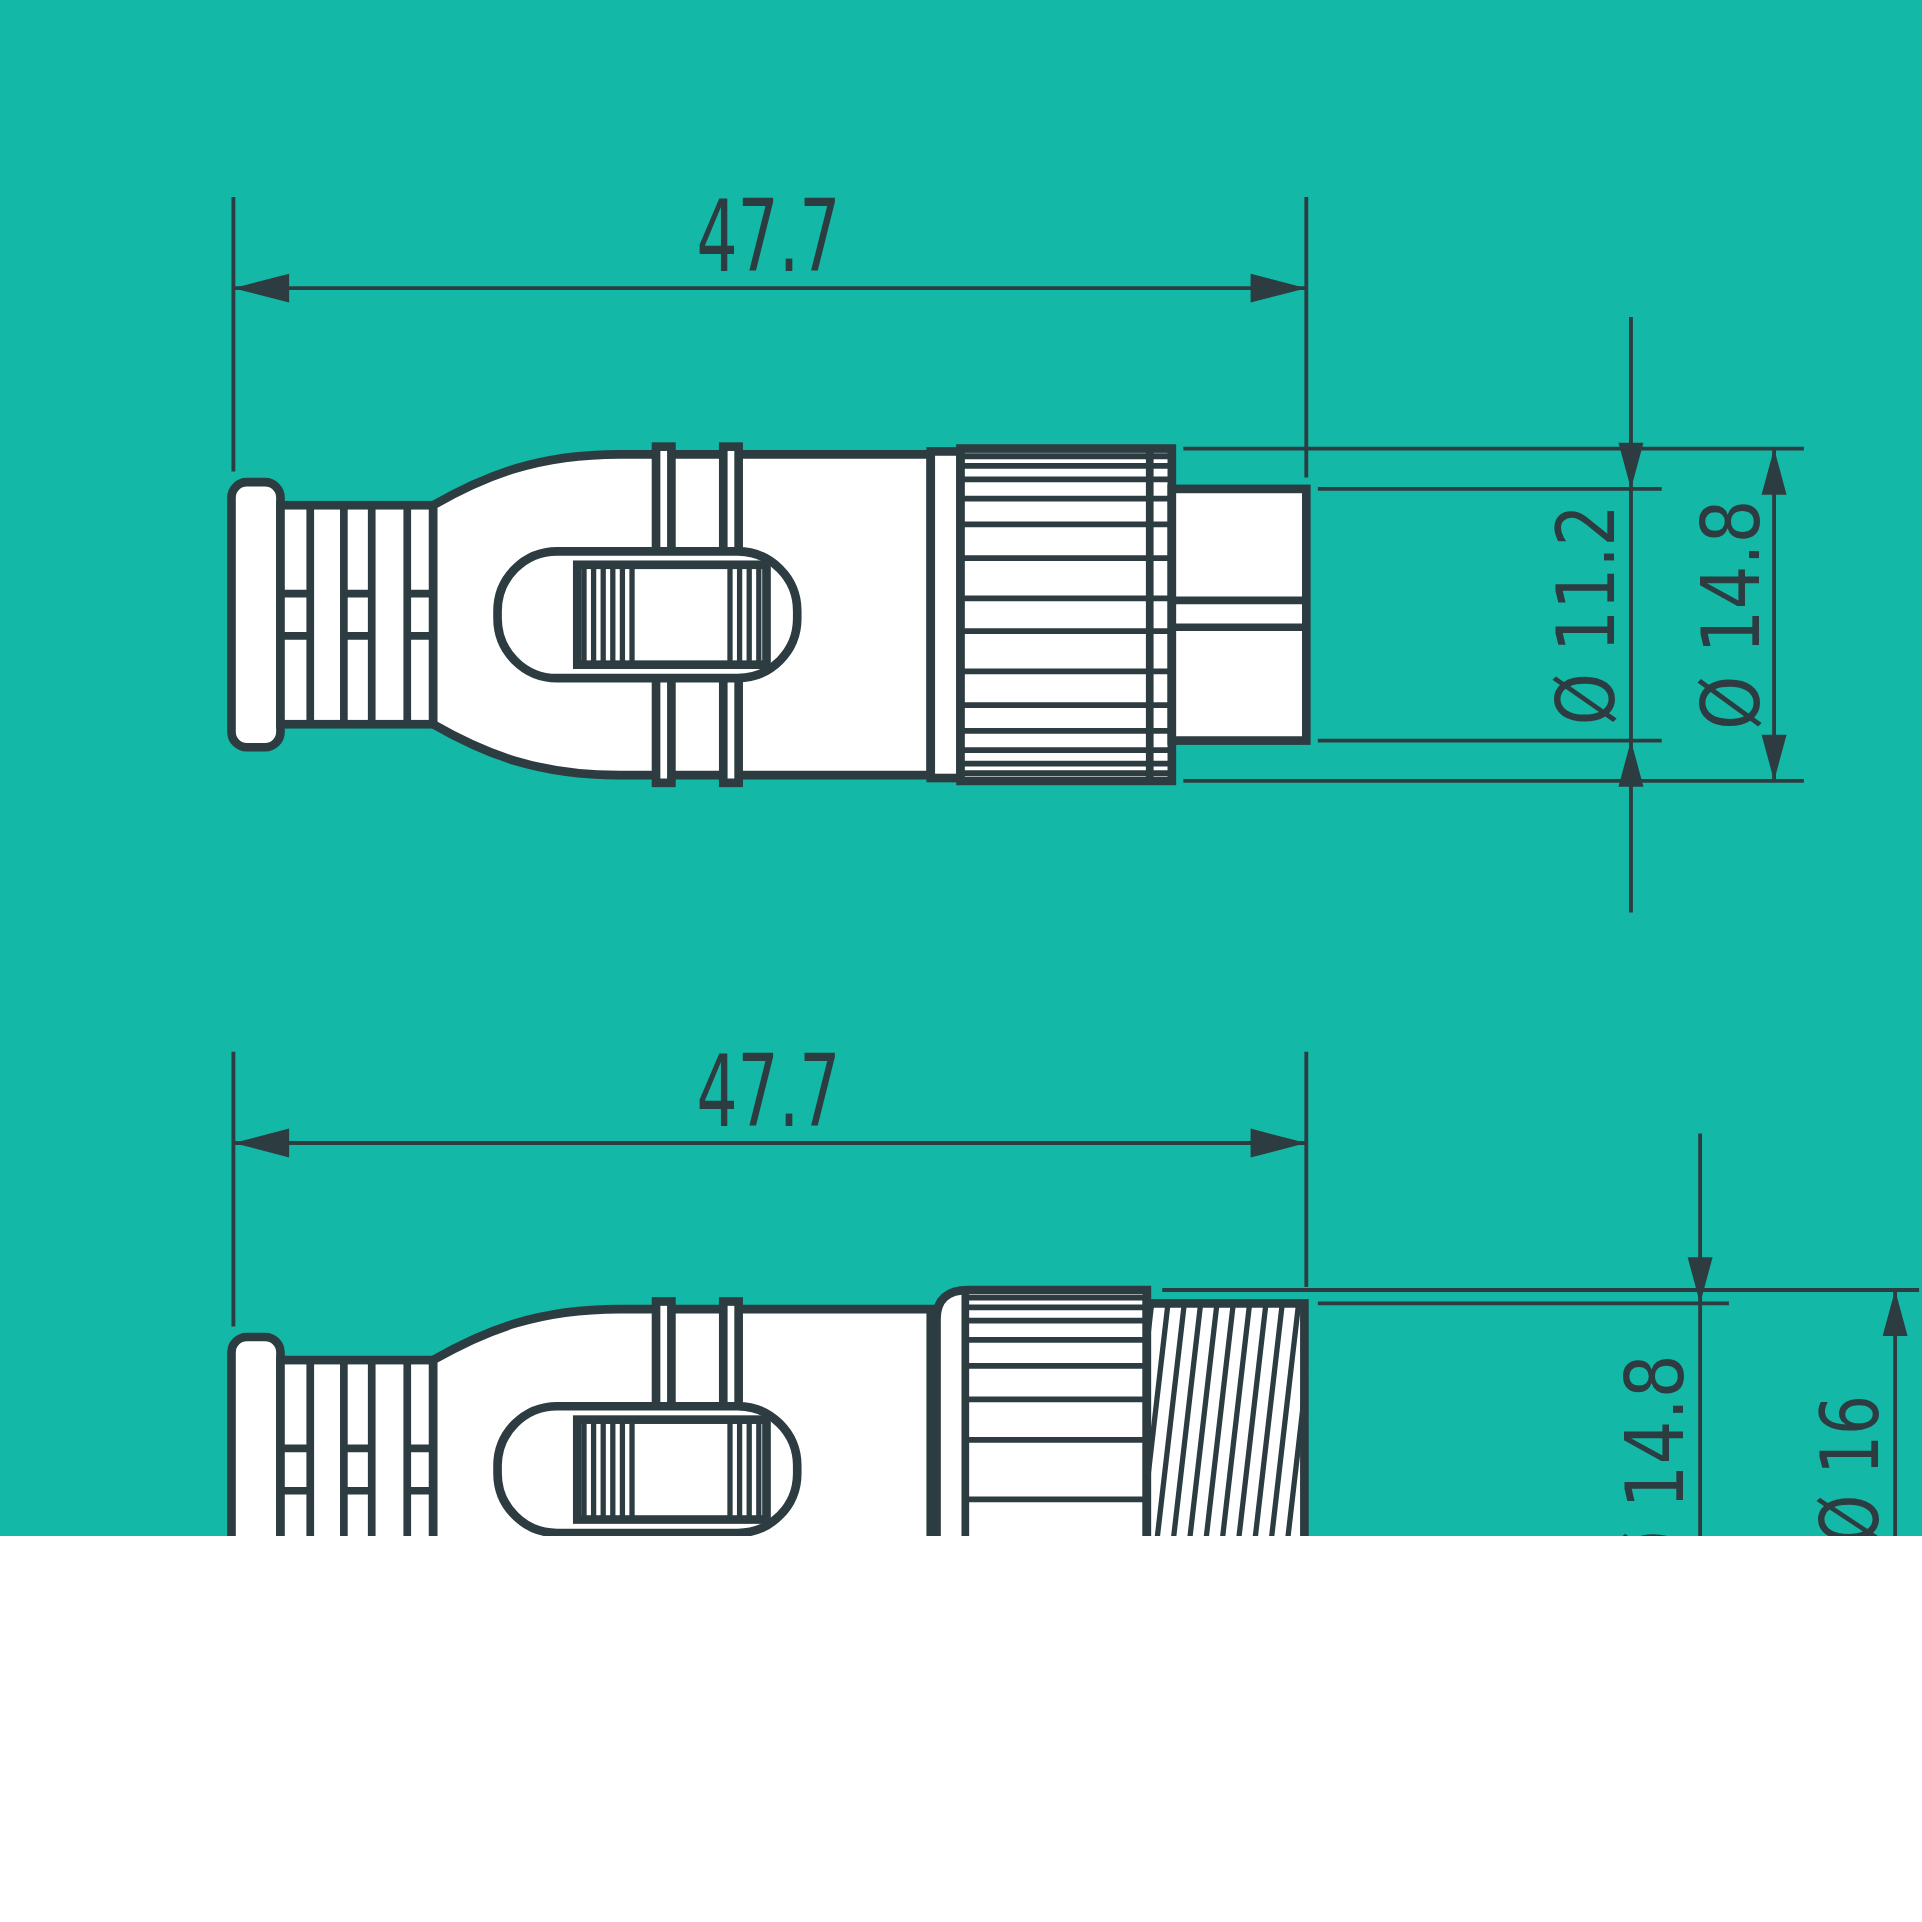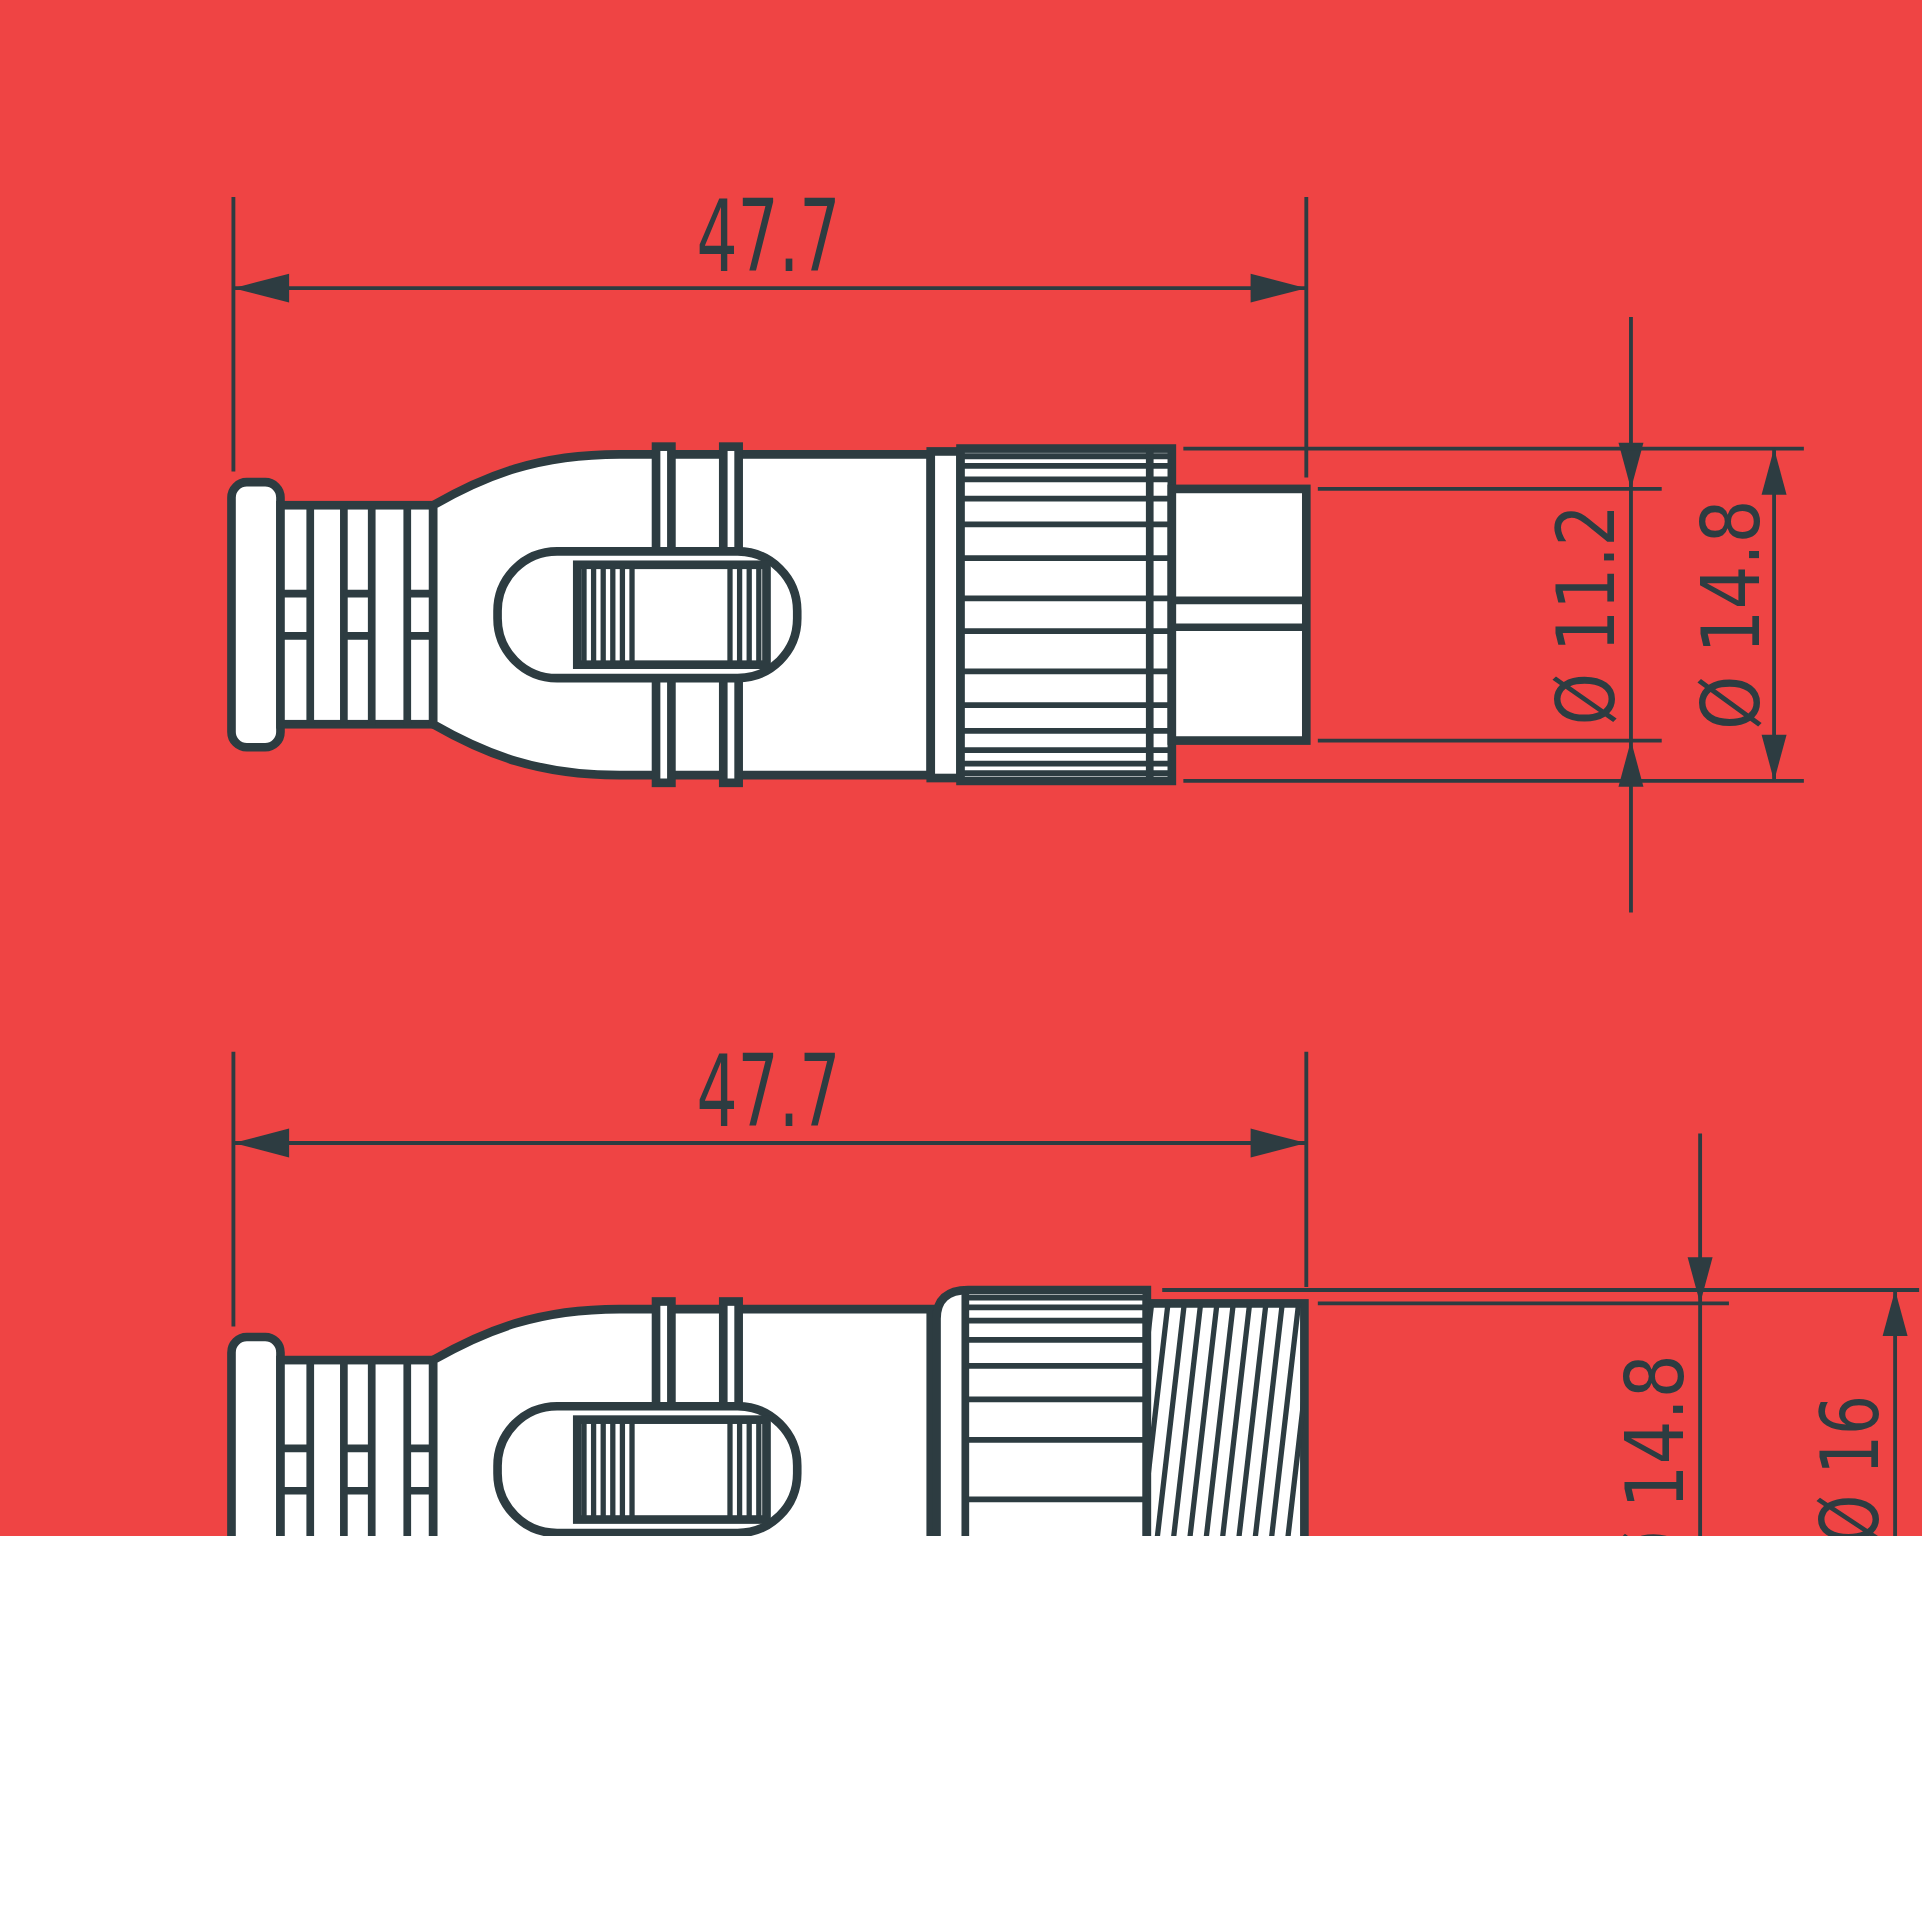--- a/index.html
+++ b/index.html
@@ -4,21 +4,21 @@
 <style>
   html, body {
     margin: 0;
     padding: 0;
     background: #ffffff;
     font-family: "DejaVu Sans", "Liberation Sans", sans-serif;
   }
   .stage {
     width: 1922px;
     height: 1536px;
-    background: #ef4444;
+    background: #14b8a6;
     position: relative;
   }
   svg { display: block; }
   .outline   { fill: #ffffff; stroke: #2d3c41; stroke-width: 9; }
   .detail    { fill: none;    stroke: #2d3c41; stroke-width: 8; }
   .rib       { fill: none;    stroke: #2d3c41; stroke-width: 6; }
   .hatch     { fill: none;    stroke: #2d3c41; stroke-width: 5.5; }
   .dim       { fill: none;    stroke: #2d3c41; stroke-width: 4; }
   .arrow     { fill: #2d3c41; stroke: none; }
   .dim-text  {

